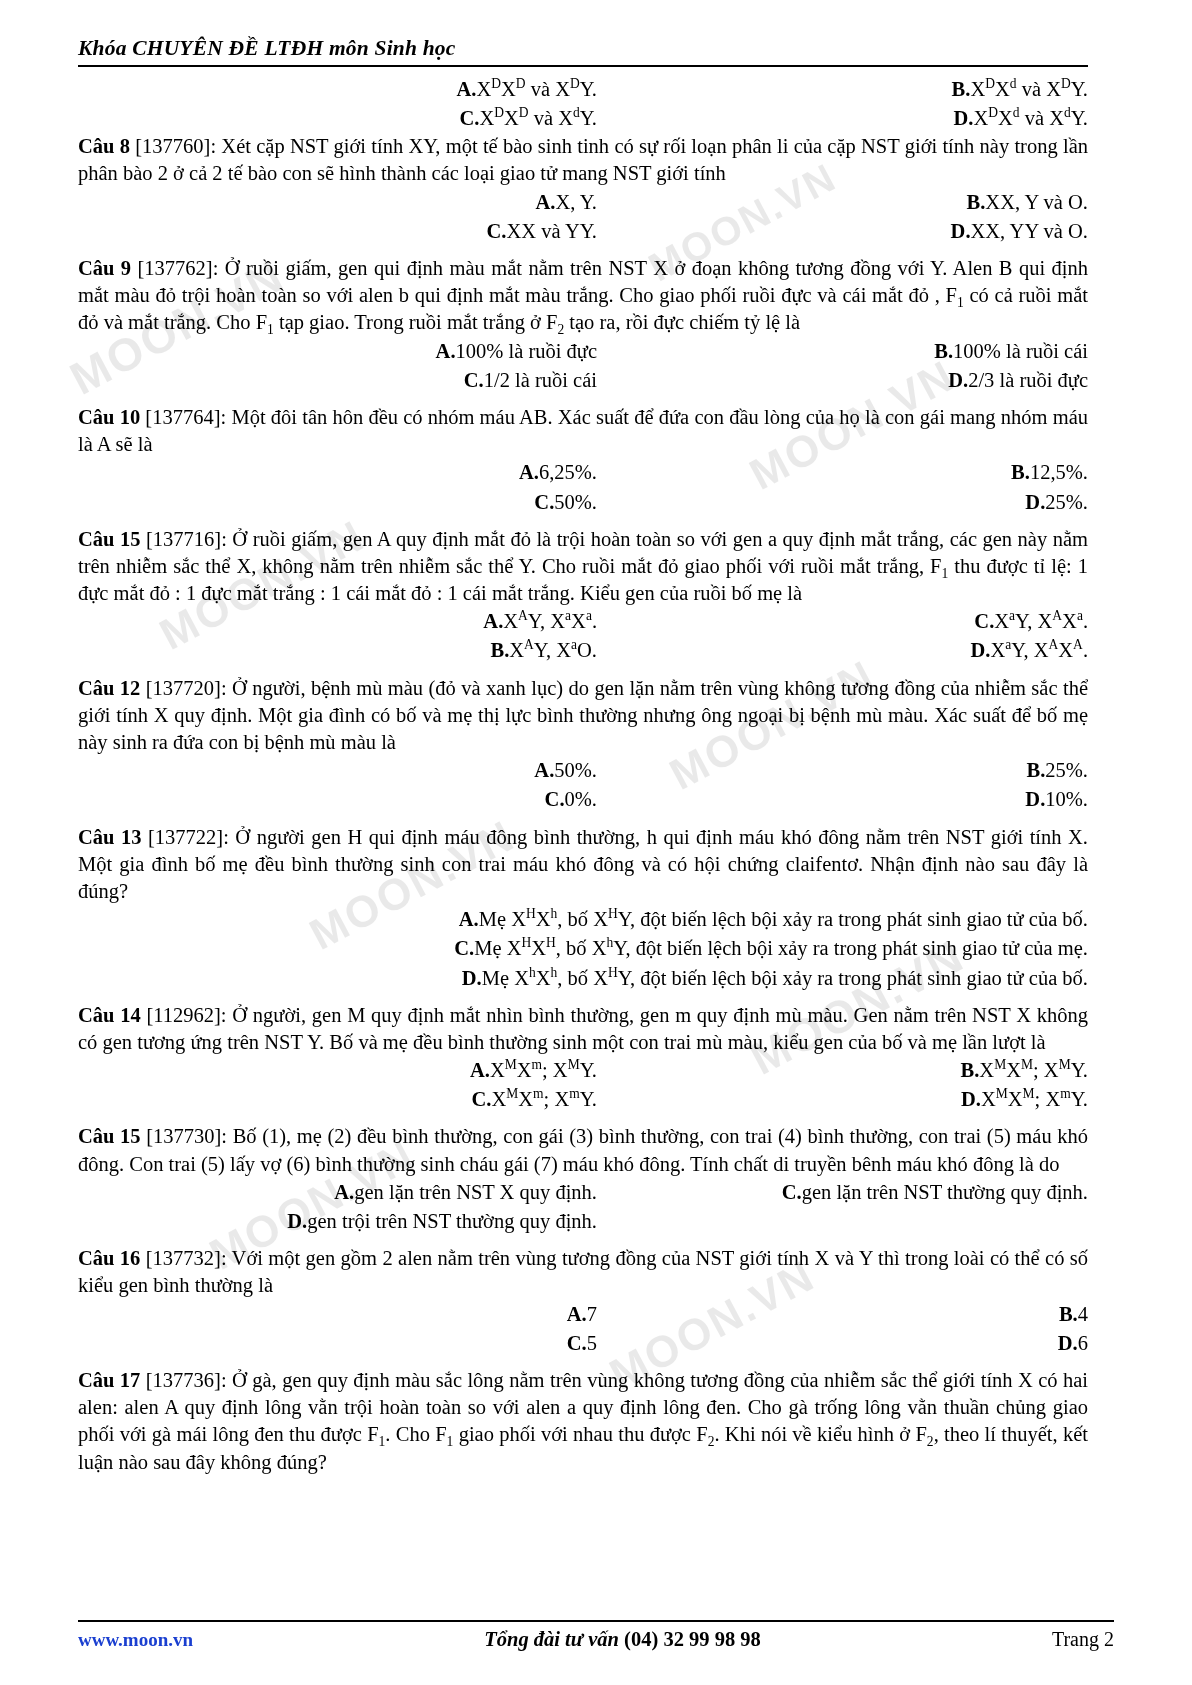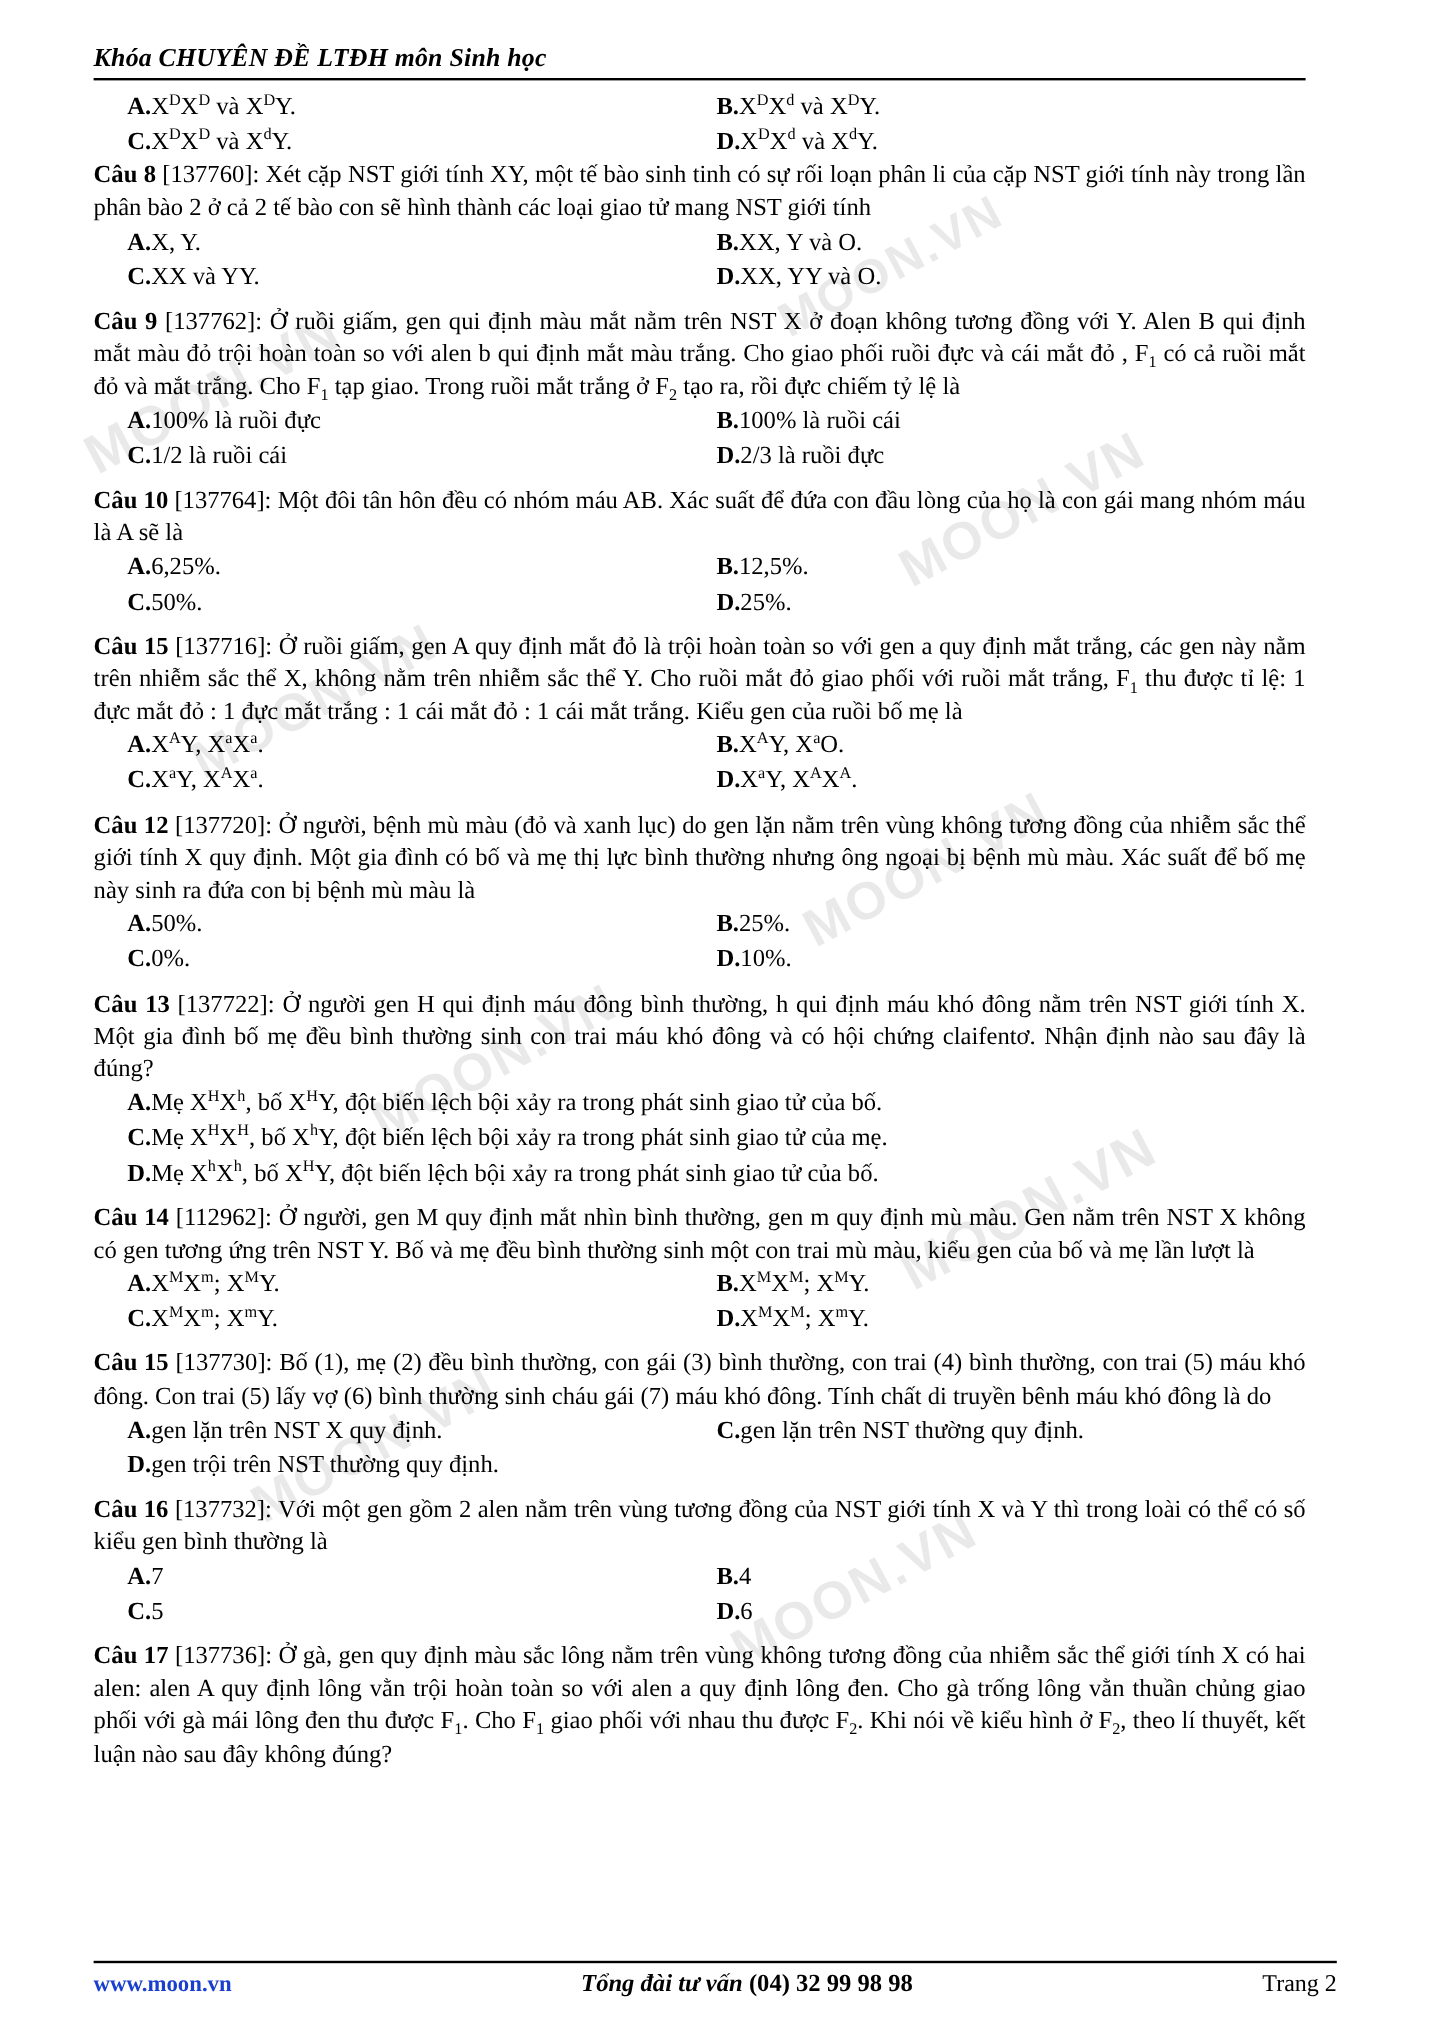--- a/index.html
+++ b/index.html
@@ -50,37 +50,38 @@
     text-justify: inter-word;
   }
   .qlabel { font-weight: bold; }
   .opts {
     display: flex;
     flex-wrap: wrap;
     font-size: 20.5px;
     line-height: 1.42;
     padding-left: 28px;
     box-sizing: border-box;
+    text-align: right;
   }
   .opts .opt {
     width: 50%;
     box-sizing: border-box;
     white-space: nowrap;
   }
   .opts.full .opt { width: 100%; }
   .opt b { font-weight: bold; }
   sub, sup {
     font-size: 0.66em;
     line-height: 0;
   }
   .footer {
     position: absolute;
     left: 78px;
     right: 78px;
-    bottom: 20px;
+    bottom: 34px;
     width: 1036px;
   }
   .hr-bottom {
     border: none;
     border-top: 2px solid #000;
     margin: 0 0 6px 0;
   }
   .footer-row {
     display: flex;
     align-items: baseline;
@@ -181,22 +182,22 @@
       </div>
     </div>
 
     <div class="block">
       <div class="qtext">
         <span class="qlabel">Câu 15</span>
         <span>[137716]</span>: Ở ruồi giấm, gen A quy định mắt đỏ là trội hoàn toàn so với gen a quy định mắt trắng, các gen này nằm trên nhiễm sắc thể X, không nằm trên nhiễm sắc thể Y. Cho ruồi mắt đỏ  giao phối với ruồi mắt trắng, F<sub>1</sub> thu được tỉ lệ: 1 đực mắt đỏ : 1 đực mắt trắng : 1 cái mắt đỏ : 1 cái mắt trắng. Kiểu gen của ruồi bố mẹ là
       </div>
       <div class="opts">
         <div class="opt"><b>A.</b>X<sup>A</sup>Y, X<sup>a</sup>X<sup>a</sup>.</div>
+        <div class="opt"><b>C.</b>X<sup>a</sup>Y, X<sup>A</sup>X<sup>a</sup>.</div>
         <div class="opt"><b>B.</b>X<sup>A</sup>Y, X<sup>a</sup>O.</div>
-        <div class="opt"><b>C.</b>X<sup>a</sup>Y, X<sup>A</sup>X<sup>a</sup>.</div>
         <div class="opt"><b>D.</b>X<sup>a</sup>Y, X<sup>A</sup>X<sup>A</sup>.</div>
       </div>
     </div>
 
     <div class="block">
       <div class="qtext">
         <span class="qlabel">Câu 12</span>
         <span>[137720]</span><span>: Ở người, bệnh mù màu (đỏ và xanh lục) do gen lặn nằm trên vùng không tương đồng của nhiễm sắc thể giới tính X quy định. Một gia đình có bố và mẹ thị lực bình thường nhưng ông ngoại bị bệnh mù màu. Xác suất để bố mẹ này sinh ra đứa con bị bệnh mù màu là</span>
       </div>
       <div class="opts">

